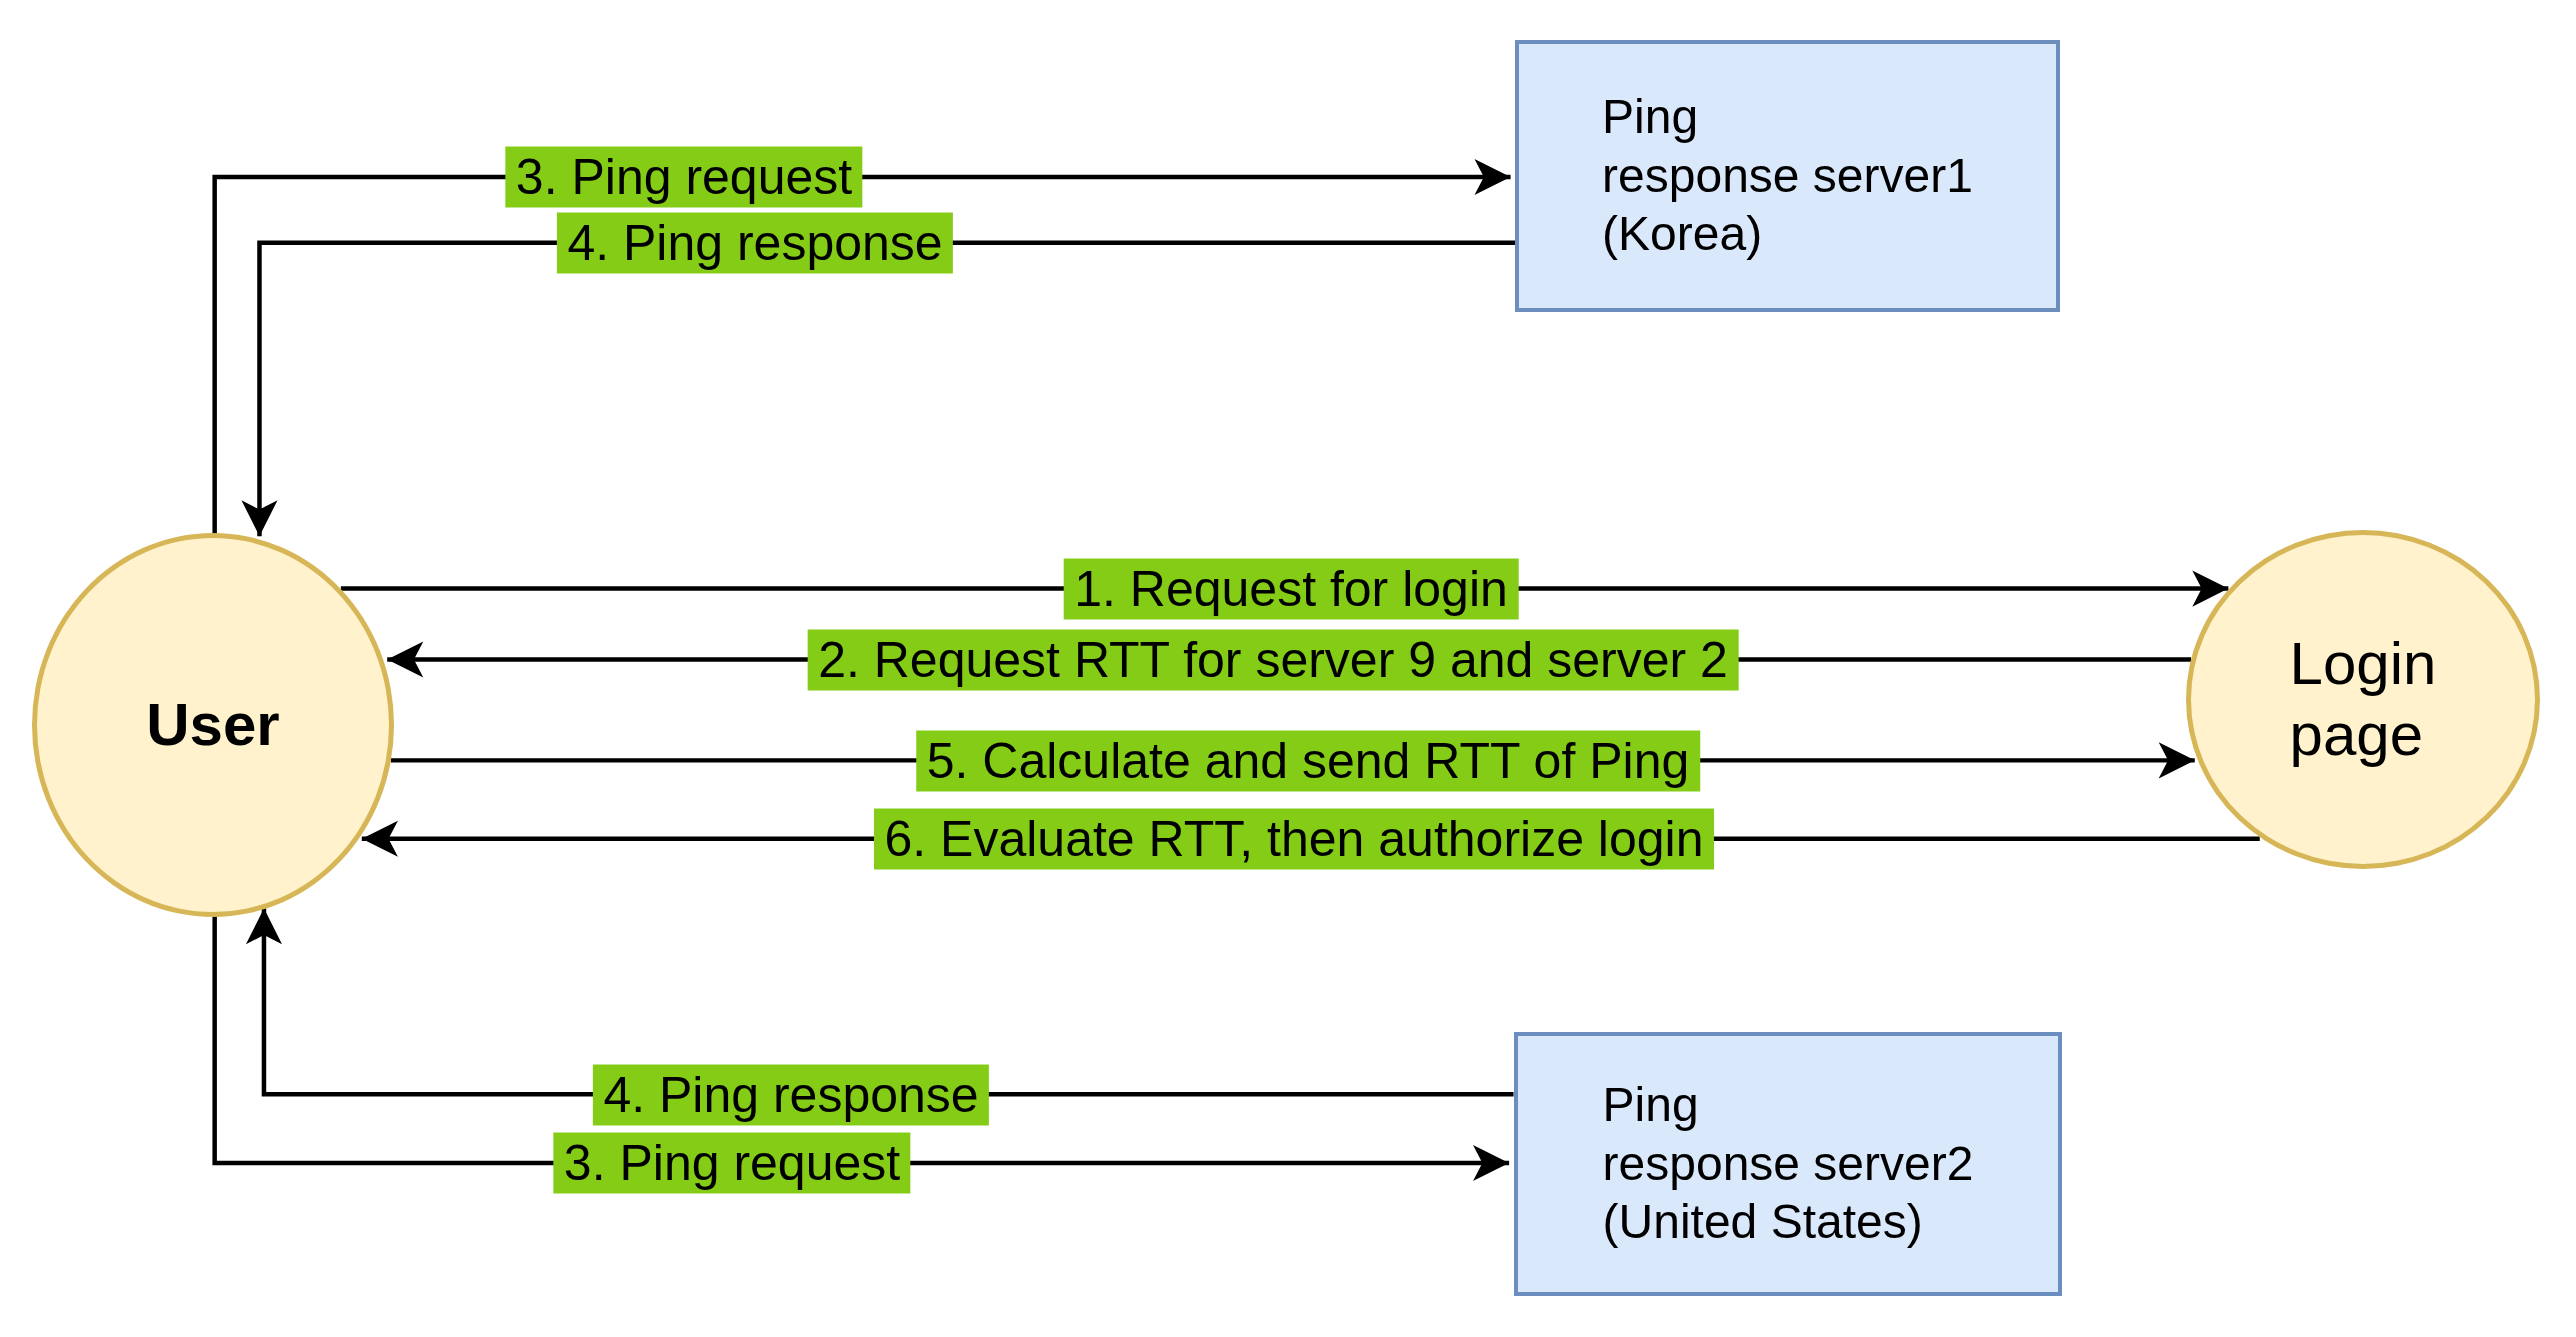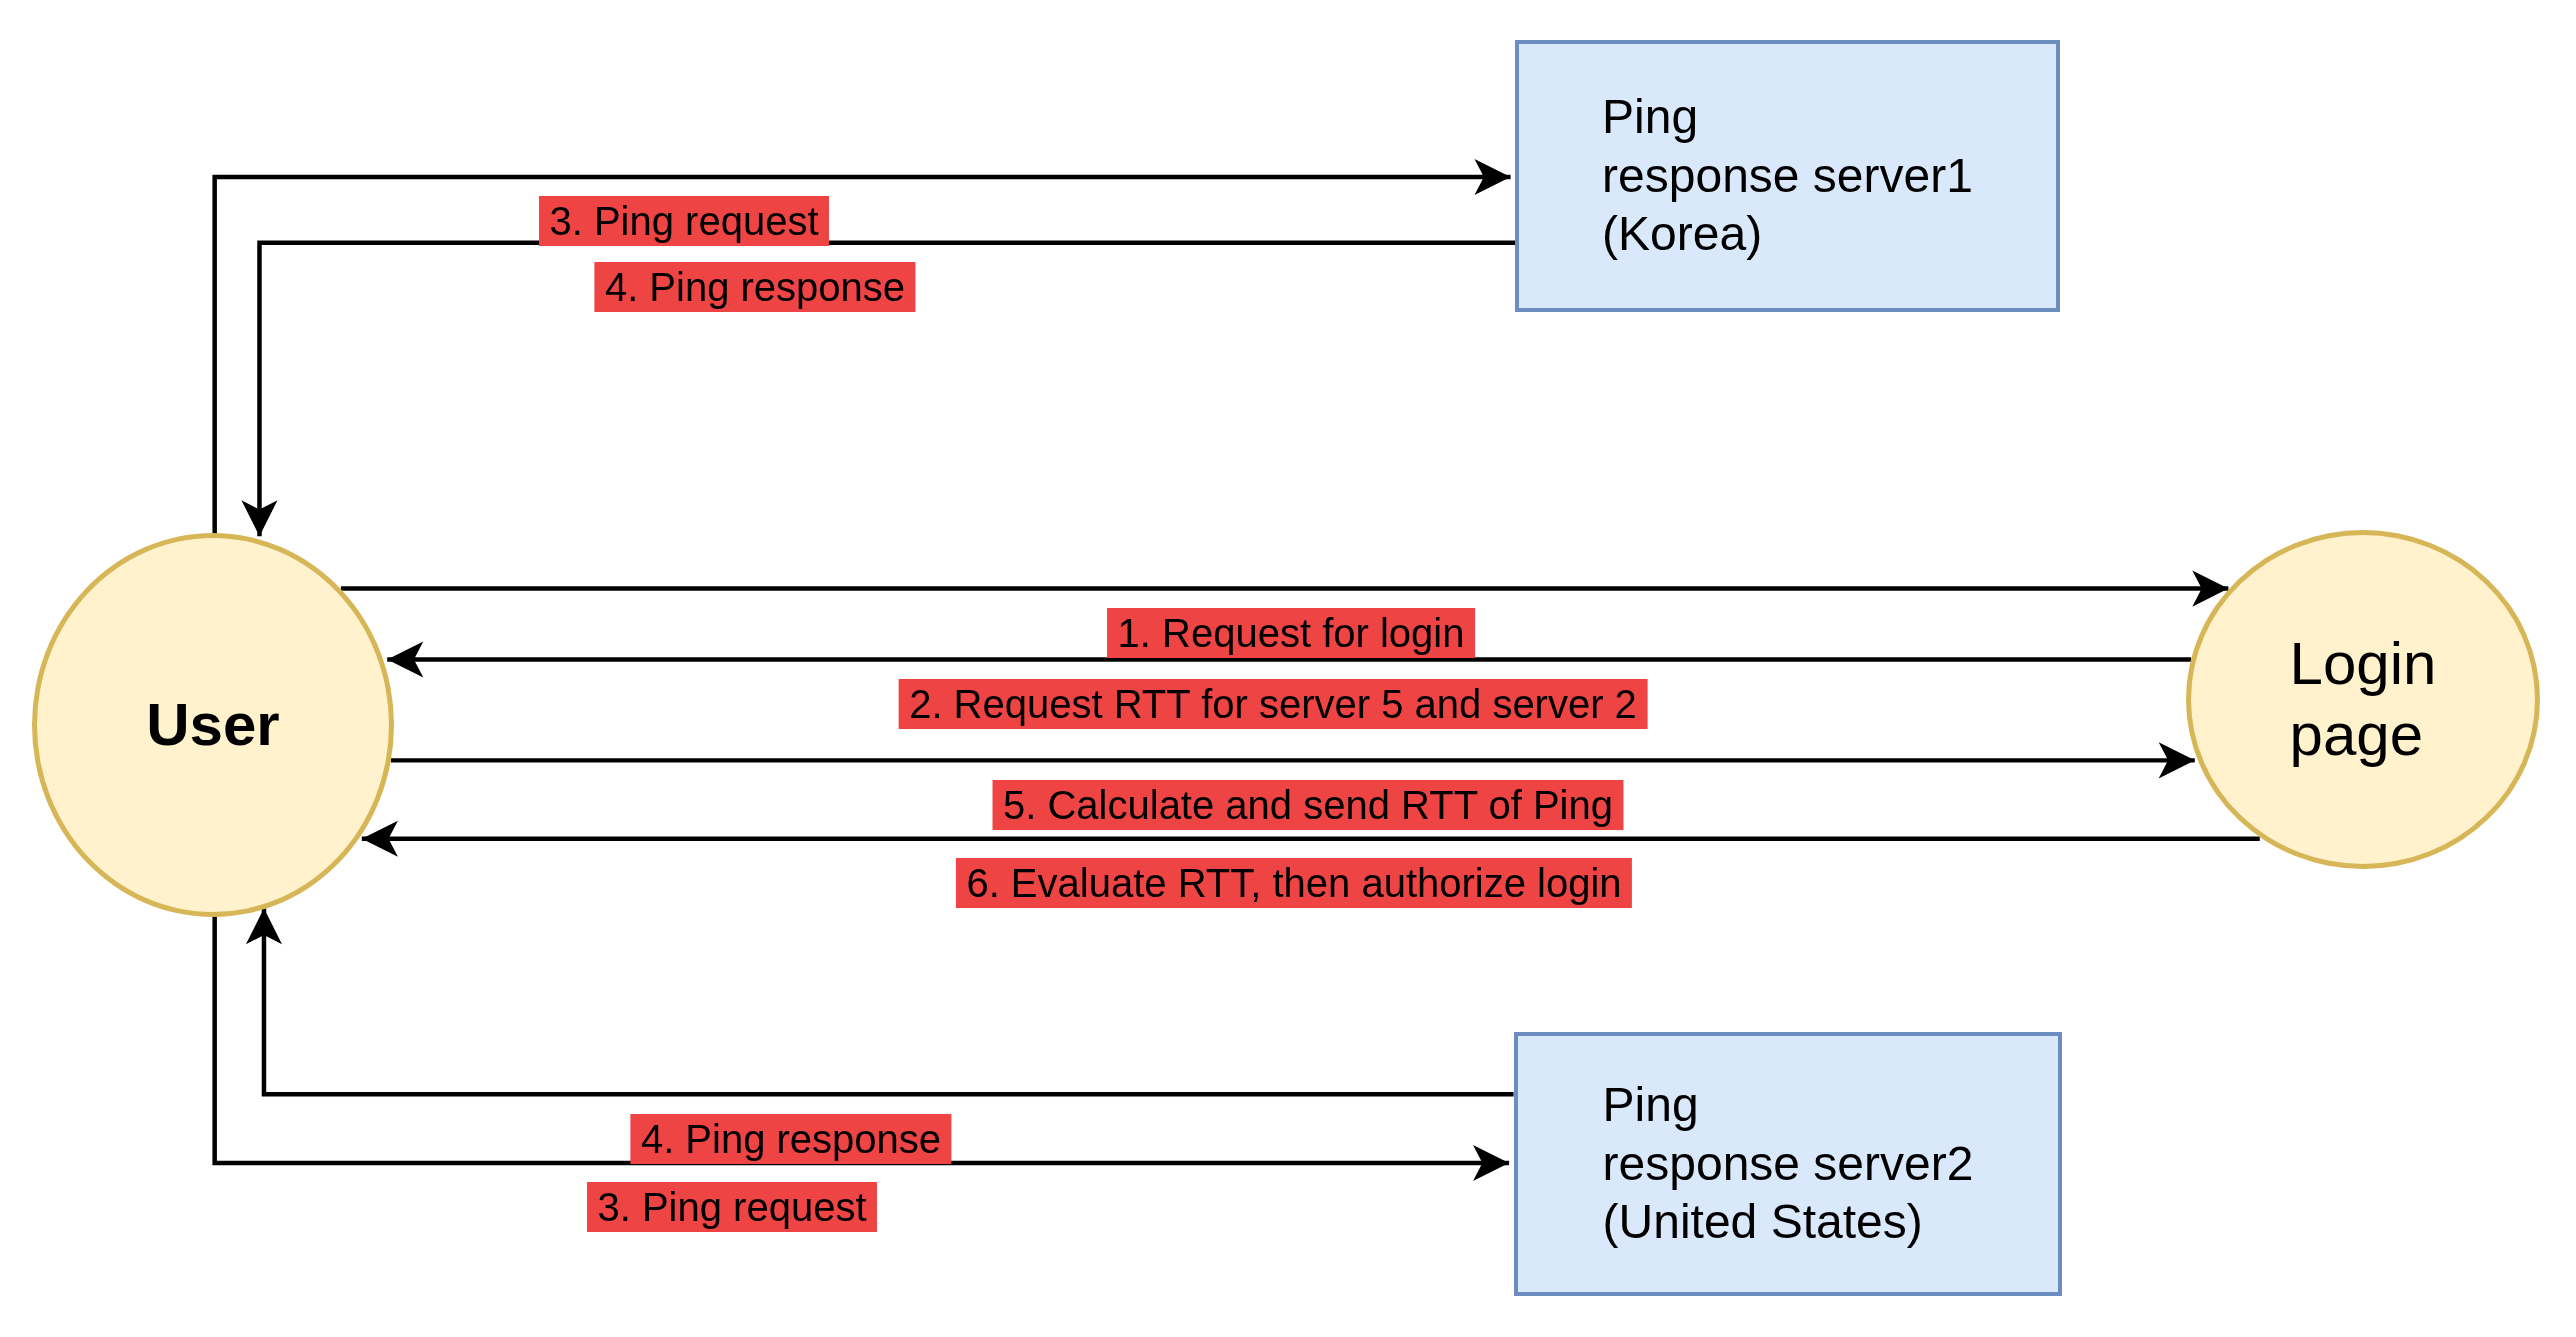--- a/index.html
+++ b/index.html
@@ -37,27 +37,26 @@
     line-height: 1.22;
   }
   #node-user    { left: 32px;   top: 533px;  width: 362px; height: 384px; font-weight: bold; }
   #node-login   { left: 2186px; top: 530px;  width: 354px; height: 339px; }
   #node-server1 { left: 1515px; top: 40px;   width: 545px; height: 272px; }
   #node-server2 { left: 1514px; top: 1032px; width: 548px; height: 264px; }
 
   .edge-label {
     position: absolute;
     transform: translate(-50%, -50%);
-    background: #ef4444;
+    background: #84cc16;
     padding: 3px 10.5px;
-    font-size: 40px;
+    font-size: 50px;
     line-height: 1.1;
     white-space: nowrap;
     color: #000000;
-    margin-top: 44px;
   }
 </style>
 </head>
 <body>
 
 <div class="canvas">
 
   <svg class="wires" viewBox="0 0 3448 1790" aria-hidden="true">
     <defs>
       <marker id="arrow" viewBox="0 0 12 12" refX="11" refY="6" markerWidth="58" markerHeight="58" markerUnits="userSpaceOnUse" orient="auto">
@@ -94,21 +93,21 @@
   <div class="node box" id="node-server2">Ping
 response server2
 (United States)</div>
 
   <div class="edge-label" style="left:684px; top:177px;">3. Ping request</div>
 
   <div class="edge-label" style="left:755px; top:243px;">4. Ping response</div>
 
   <div class="edge-label" style="left:1291px; top:589px;">1. Request for login</div>
 
-  <div class="edge-label" style="left:1273px; top:660px;">2. Request RTT for server 5 and server 2</div>
+  <div class="edge-label" style="left:1273px; top:660px;">2. Request RTT for server 9 and server 2</div>
 
   <div class="edge-label" style="left:1308px; top:761px;">5. Calculate and send RTT of Ping</div>
 
   <div class="edge-label" style="left:1294px; top:839px;">6. Evaluate RTT, then authorize login</div>
 
   <div class="edge-label" style="left:791px; top:1095px;">4. Ping response</div>
 
   <div class="edge-label" style="left:732px; top:1163px;">3. Ping request</div>
 
 </div>

